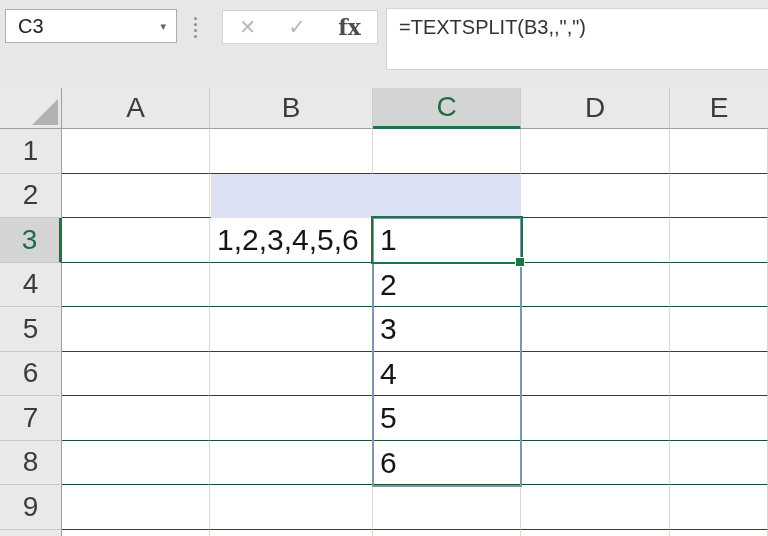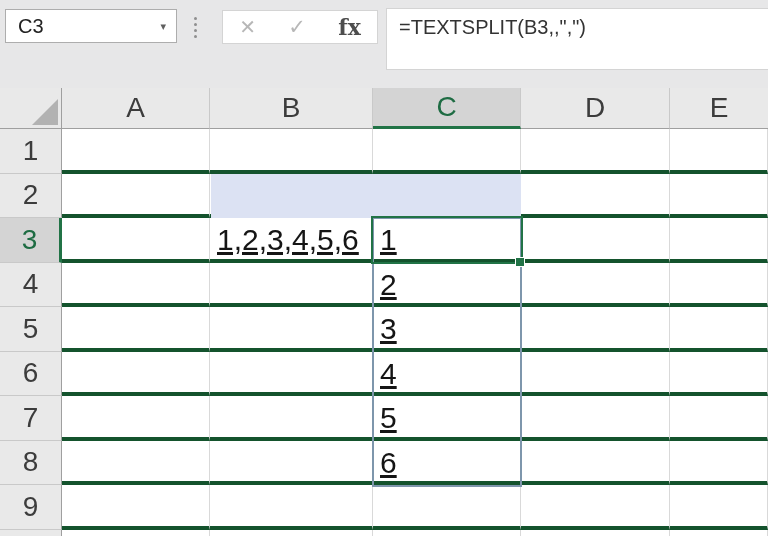--- a/index.html
+++ b/index.html
@@ -103,23 +103,23 @@
   
   .cells {
     position:absolute; left:62px; top:129px; width:706px; height:407px;
     display:grid;
     grid-template-columns:148px 163px 148px 149px 98px;
     grid-auto-rows:44.5px;
     overflow:hidden;
     background:#fff;
   }
   .cell {
-    border-right:1px solid #d9d9d9; border-bottom:4px solid #14532d;
+    border-right:1px solid #d9d9d9; border-bottom:1px solid #14532d;
     font-size:30px; line-height:43px; color:#151515;
-    padding-left:7px; white-space:nowrap;text-decoration:underline;
+    padding-left:7px; white-space:nowrap;
   }
 
   
   .hl-row2 {
     position:absolute; left:211px; top:174px; width:310px; height:44px;
     background:#dce2f3; pointer-events:none;
   }
   .spill-border {
     position:absolute; left:372px; top:217px; width:150px; height:270px;
     border:2px solid #7e96ac; pointer-events:none;

